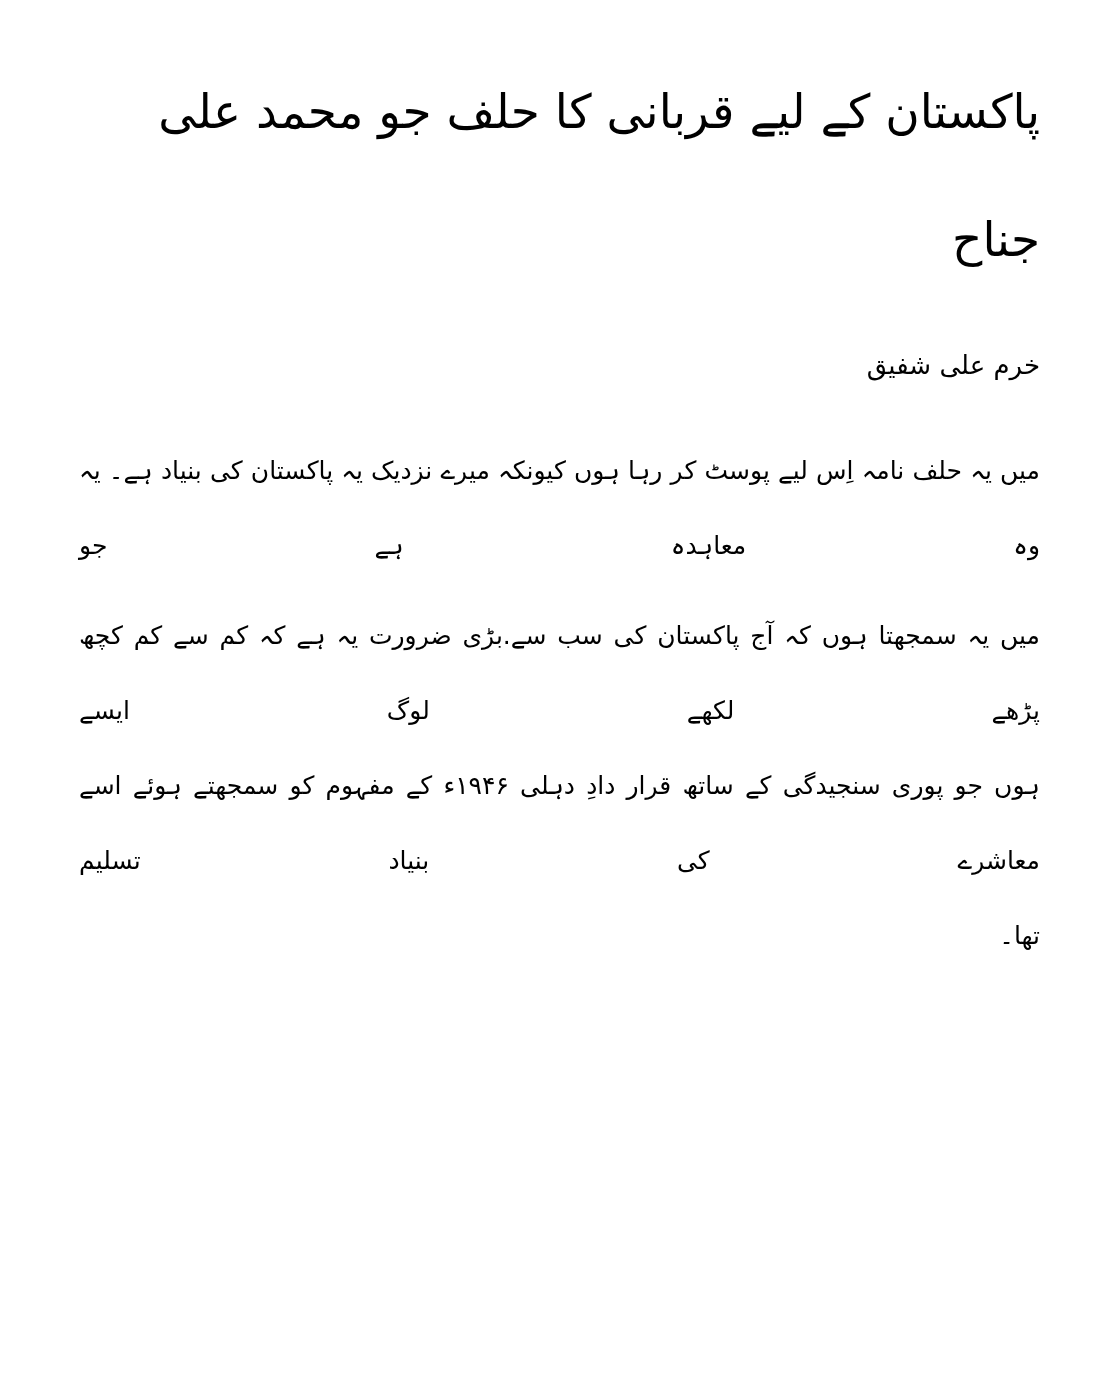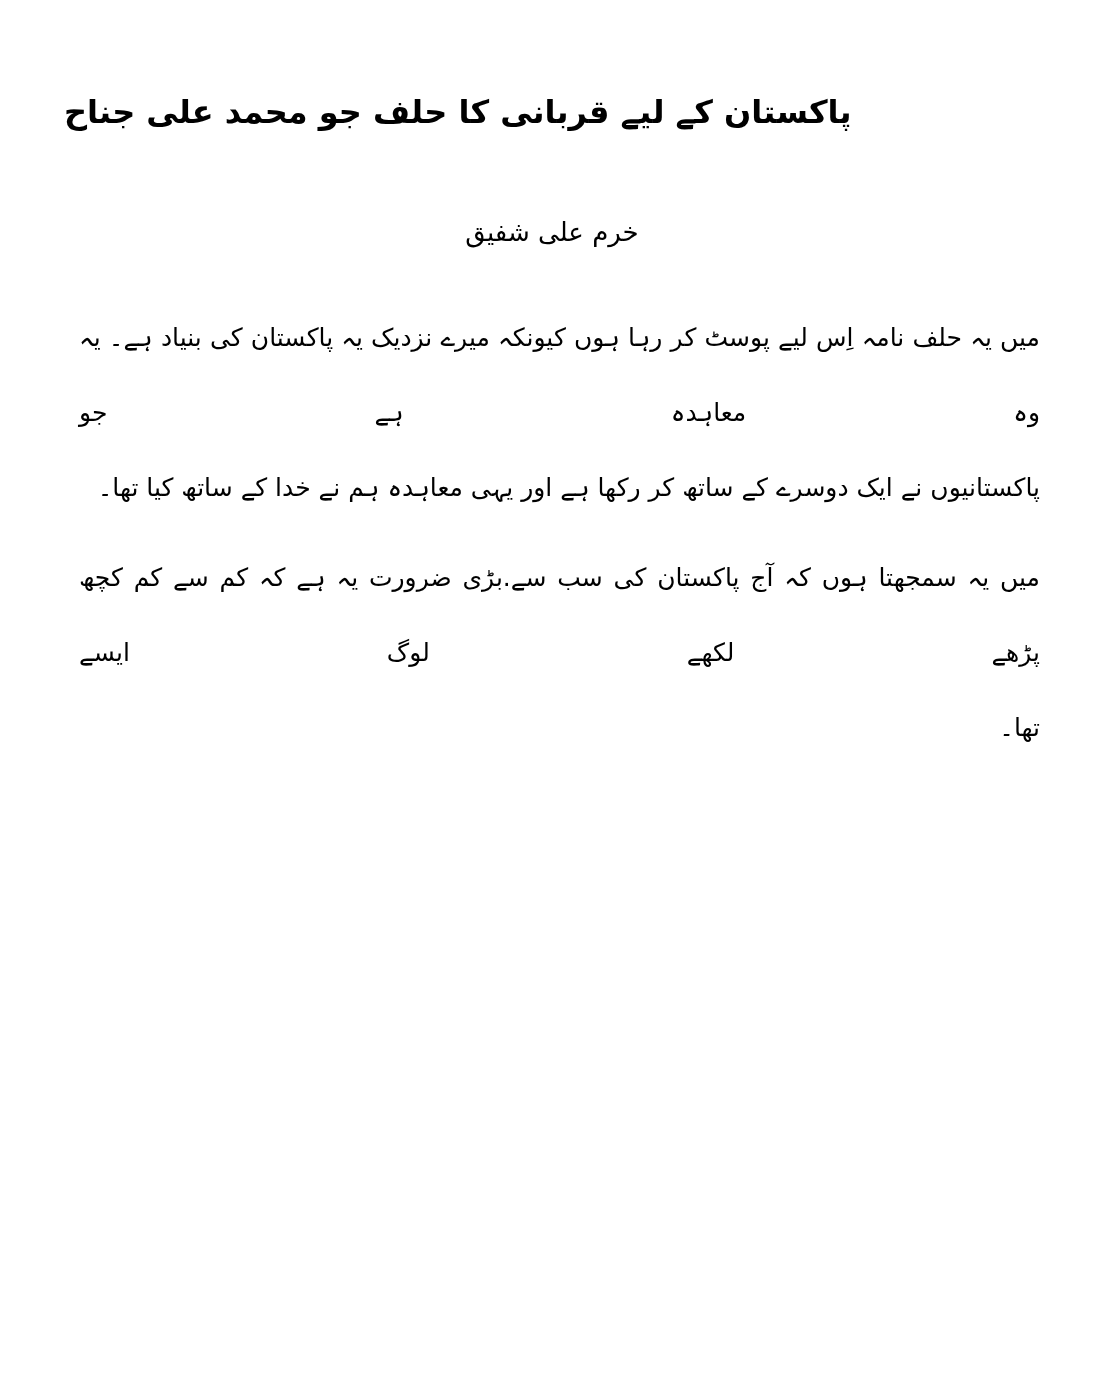--- a/index.html
+++ b/index.html
@@ -16,31 +16,30 @@
     overflow: hidden;
   }
   .page {
     box-sizing: border-box;
     width: 1104px;
     height: 1396px;
     padding: 0 64px;
     background: #ffffff;
   }
   .title {
-    text-align: left;
-    font-weight: bold;
-    font-size: 32px;
+    text-align: right;
+    font-weight: normal;
+    font-size: 47px;
     line-height: 128px;
     margin-top: 48px;
   }
   .title-line {
     display: block;
   }
   .author {
-    text-align: center;
     font-size: 26px;
     line-height: 60px;
     margin-top: 26px;
   }
   .article-body {
     margin-top: 38px;
     font-size: 25px;
   }
   .para {
     margin: 0 0 15px 15px;
@@ -61,20 +60,20 @@
 <div class="page">
   <h1 class="title">
     <span class="title-line">پاکستان کے لیے قربانی کا حلف جو محمد علی جناح</span>
   </h1>
 
   <div class="author">خرم علی شفیق</div>
 
   <main class="article-body">
       <div class="para">
         <div class="line">میں یہ حلف نامہ اِس لیے پوسٹ کر رہا ہوں کیونکہ میرے نزدیک یہ پاکستان کی بنیاد ہے۔ یہ وہ معاہدہ ہے جو</div>
-        <div class="line last">پاکستانیوں نے ایک دوسرے کے ساتھ کر رکھا ہے اور یہی معاہدہ ہم نے خدا کے ساتھ کیا تھا۔</div>
       </div>
       <div class="para">
         <div class="line">میں یہ سمجھتا ہوں کہ آج پاکستان کی سب سے.بڑی ضرورت یہ ہے کہ کم سے کم کچھ پڑھے لکھے لوگ ایسے</div>
+        <div class="line">ہوں جو پوری سنجیدگی کے ساتھ قرار دادِ دہلی ۱۹۴۶ء کے مفہوم کو سمجھتے ہوئے اسے معاشرے کی بنیاد تسلیم</div>
         <div class="line last">تھا۔</div>
       </div>
     </main>
 </div>
 
 </body></html>

